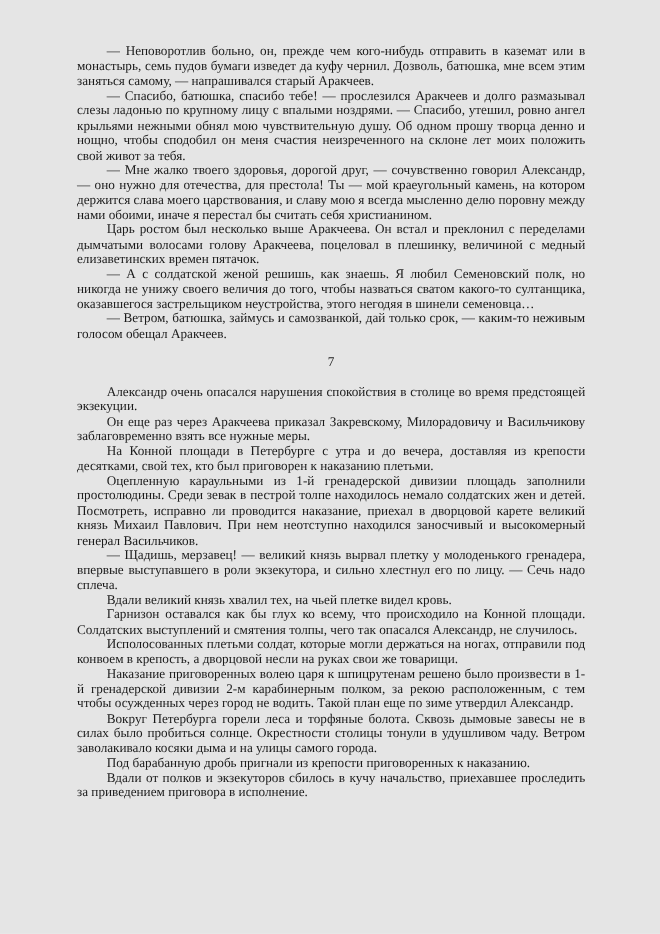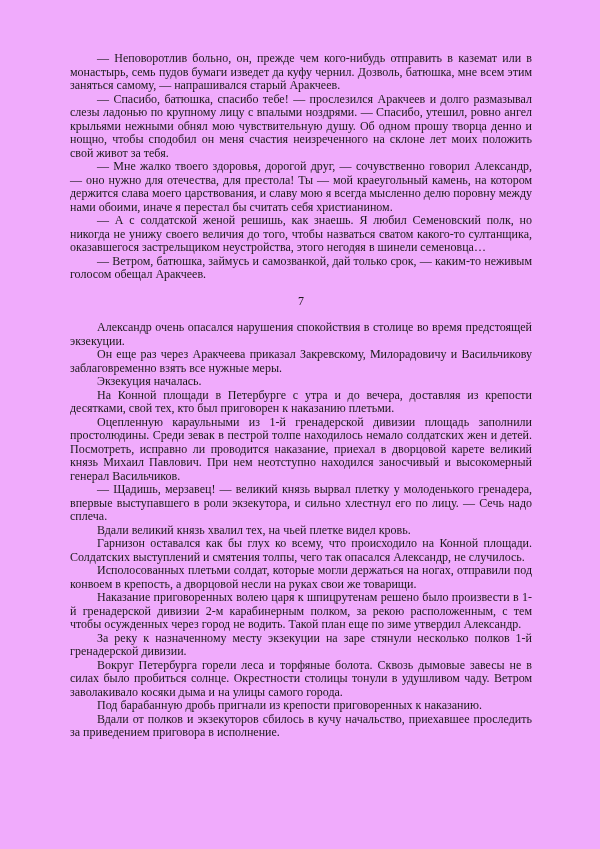--- a/index.html
+++ b/index.html
@@ -4,22 +4,22 @@
 <style>
   html, body {
     margin: 0;
     padding: 0;
     background: #ffffff;
   }
   .page {
     width: 600px;
     height: 849px;
     box-sizing: border-box;
-    padding: 52px 68px 0 70px;
-    background: #f0abfc;
+    padding: 40px 68px 0 70px;
+    background: #e5e5e5;
     color: #1a1a1a;
     font-family: "Liberation Serif", serif;
     font-size: 12px;
     line-height: 13.5px;
     overflow: hidden;
   }
   p.para {
     margin: 0;
     text-indent: 27px;
     text-align: justify;
@@ -30,32 +30,31 @@
     text-indent: 0;
   }
 </style>
 </head>
 <body>
 
 <div class="page">
   <p class="para">— Неповоротлив больно, он, прежде чем кого-нибудь отправить в каземат или в монастырь, семь пудов бумаги изведет да куфу чернил. Дозволь, батюшка, мне всем этим заняться самому, — напрашивался старый Аракчеев.</p>
   <p class="para">— Спасибо, батюшка, спасибо тебе! — прослезился Аракчеев и долго размазывал слезы ладонью по крупному лицу с впалыми ноздрями. — Спасибо, утешил, ровно ангел крыльями нежными обнял мою чувствительную душу. Об одном прошу творца денно и нощно, чтобы сподобил он меня счастия неизреченного на склоне лет моих положить свой живот за тебя.</p>
   <p class="para">— Мне жалко твоего здоровья, дорогой друг, — сочувственно говорил Александр, — оно нужно для отечества, для престола! Ты — мой краеугольный камень, на котором держится слава моего царствования, и славу мою я всегда мысленно делю поровну между нами обоими, иначе я перестал бы считать себя христианином.</p>
+  <p class="para">Царь ростом был несколько выше Аракчеева. Он встал и преклонил с переделами дымчатыми волосами голову Аракчеева, поцеловал в плешинку, величиной с медный елизаветинских времен пятачок.</p>
   <p class="para">— А с солдатской женой решишь, как знаешь. Я любил Семеновский полк, но никогда не унижу своего величия до того, чтобы назваться сватом какого-то султанщика, оказавшегося застрельщиком неустройства, этого негодяя в шинели семеновца…</p>
   <p class="para">— Ветром, батюшка, займусь и самозванкой, дай только срок, — каким-то неживым голосом обещал Аракчеев.</p>
 
   <p class="section-number">7</p>
 
   <p class="para">Александр очень опасался нарушения спокойствия в столице во время предстоящей экзекуции.</p>
   <p class="para">Он еще раз через Аракчеева приказал Закревскому, Милорадовичу и Васильчикову заблаговременно взять все нужные меры.</p>
-  <p class="para">Экзекуция началась.</p>
   <p class="para">На Конной площади в Петербурге с утра и до вечера, доставляя из крепости десятками, свой тех, кто был приговорен к наказанию плетьми.</p>
   <p class="para">Оцепленную караульными из 1-й гренадерской дивизии площадь заполнили простолюдины. Среди зевак в пестрой толпе находилось немало солдатских жен и детей. Посмотреть, исправно ли проводится наказание, приехал в дворцовой карете великий князь Михаил Павлович. При нем неотступно находился заносчивый и высокомерный генерал Васильчиков.</p>
   <p class="para">— Щадишь, мерзавец! — великий князь вырвал плетку у молоденького гренадера, впервые выступавшего в роли экзекутора, и сильно хлестнул его по лицу. — Сечь надо сплеча.</p>
   <p class="para">Вдали великий князь хвалил тех, на чьей плетке видел кровь.</p>
   <p class="para">Гарнизон оставался как бы глух ко всему, что происходило на Конной площади. Солдатских выступлений и смятения толпы, чего так опасался Александр, не случилось.</p>
   <p class="para">Исполосованных плетьми солдат, которые могли держаться на ногах, отправили под конвоем в крепость, а дворцовой несли на руках свои же товарищи.</p>
   <p class="para">Наказание приговоренных волею царя к шпицрутенам решено было произвести в 1-й гренадерской дивизии 2-м карабинерным полком, за рекою расположенным, с тем чтобы осужденных через город не водить. Такой план еще по зиме утвердил Александр.</p>
-  <p class="para">За реку к назначенному месту экзекуции на заре стянули несколько полков 1-й гренадерской дивизии.</p>
   <p class="para">Вокруг Петербурга горели леса и торфяные болота. Сквозь дымовые завесы не в силах было пробиться солнце. Окрестности столицы тонули в удушливом чаду. Ветром заволакивало косяки дыма и на улицы самого города.</p>
   <p class="para">Под барабанную дробь пригнали из крепости приговоренных к наказанию.</p>
   <p class="para">Вдали от полков и экзекуторов сбилось в кучу начальство, приехавшее проследить за приведением приговора в исполнение.</p>
 </div>
 
 </body></html>

